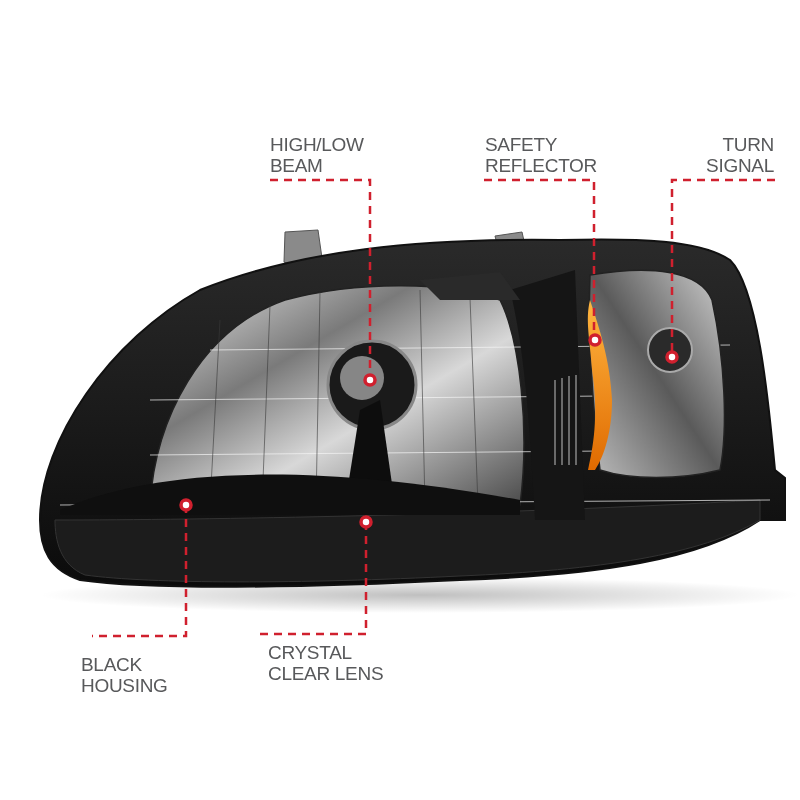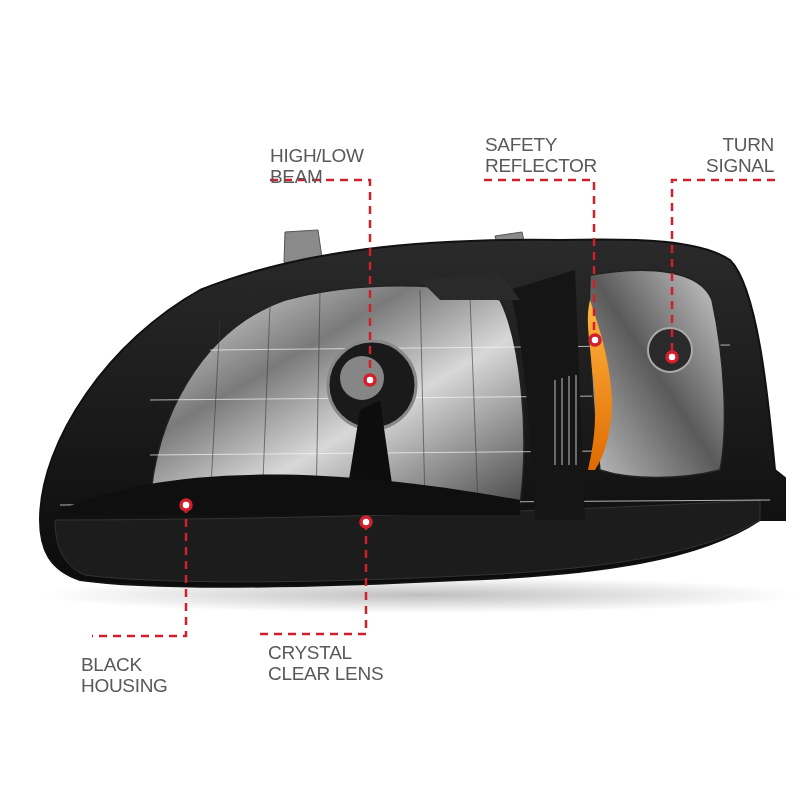--- a/index.html
+++ b/index.html
@@ -100,21 +100,21 @@
 
   <g fill="#ffffff" stroke="#d0202e" stroke-width="3.5">
     <circle cx="370" cy="380" r="5"></circle>
     <circle cx="595" cy="340" r="5"></circle>
     <circle cx="672" cy="357" r="5"></circle>
     <circle cx="186" cy="505" r="5"></circle>
     <circle cx="366" cy="522" r="5"></circle>
   </g>
 </svg>
 
-<div class="label" style="left:270px;top:134px;margin-top:11px;">
+<div class="label" style="left:270px;top:134px;">
   <span>HIGH/LOW</span>
   <span>BEAM</span>
 </div>
 
 <div class="label" style="left:485px;top:134px;">
   <span>SAFETY</span>
   <span>REFLECTOR</span>
 </div>
 
 <div class="label right" style="right:26px;top:134px;margin-left:40px;">

